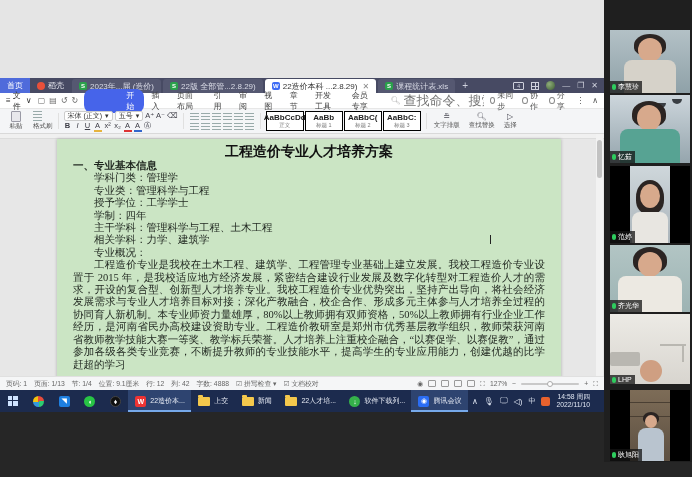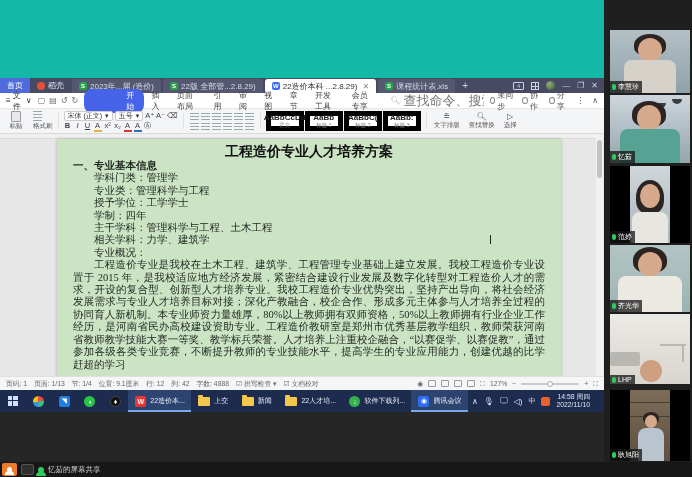--- a/index.html
+++ b/index.html
@@ -1,20 +1,20 @@
 <!DOCTYPE html>
 <html><head>
 <meta charset="utf-8">
 <style>
   * { margin:0; padding:0; box-sizing:border-box; font-family:"Liberation Sans","DejaVu Sans",sans-serif; }
   body { background:#000; }
   .stage { position:relative; width:692px; height:477px; background:#262626; overflow:hidden; }
 
   
-  .share-area { position:absolute; left:0; top:0; width:604px; height:412px; background:#14b8a6; }
+  .share-area { position:absolute; left:0; top:0; width:604px; height:412px; background:#e5e5e5; }
 
   
   .wps { position:absolute; left:0; top:78px; width:604px; height:312px; background:#fff; }
 
   
   .tabbar { display:flex; align-items:stretch; height:15px; background:#474a63; font-size:8px; color:#d9dbe6; }
   .tab { display:flex; align-items:center; gap:3px; padding:0 7px; white-space:nowrap; }
   .tab-home { background:#4f6bdb; color:#fff; }
   .tab-docer { color:#e8e9f0; }
   .doc-tab { background:#555871; margin:1px 1px 0 1px; border-radius:3px 3px 0 0; max-width:118px; overflow:hidden;align-items:center; }
@@ -55,21 +55,21 @@
   .cutcopy { display:flex; flex-direction:column; gap:1px; justify-content:center; }
   .fontrow { display:flex; gap:2px; }
   .combo { background:#fff; border:1px solid #ccc; border-radius:2px; font-size:7px; color:#333; padding:0 3px; display:flex; align-items:center; gap:3px; height:10px; white-space:nowrap; }
   .glyph-btn { display:inline-block; min-width:8px; text-align:center; font-size:7.5px; color:#3c3c46; line-height:9px; }
   .u-red { border-bottom:2px solid #d33; }
   .u-blu { border-bottom:2px solid #36c; }
   .u-yel { border-bottom:2px solid #e6b33d; }
   .mini-lines { width:9px; height:7px; background:repeating-linear-gradient(#9aa 0 1px, transparent 1px 3px); }
   .para-grid { display:grid; grid-template-columns:repeat(6,11px); grid-template-rows:10px 10px; align-items:center; justify-items:center; }
   .styles-gal { display:flex; gap:1px; }
-  .style-cell { width:38px; background:#fff; border:5px solid #000000; display:flex; flex-direction:column; align-items:center; justify-content:center; line-height:1.1; }
+  .style-cell { width:38px; background:#fff; border:1px solid #000000; display:flex; flex-direction:column; align-items:center; justify-content:center; line-height:1.1; }
   .style-sample { font-size:8px; color:#222; font-weight:bold; white-space:nowrap; }
   .style-label { font-size:5.5px; color:#777; white-space:nowrap; }
   .tool-col { display:flex; flex-direction:column; align-items:center; justify-content:space-between; padding:1px 2px; }
   .tool-ico { font-size:8px; color:#4a4a55; }
 
   
   .doc-area { position:relative; height:242px; background:#e7e7e7; overflow:hidden; }
   .ruler { height:5px; background:#f0f0f0; border-bottom:1px solid #dcdcdc; }
   .page { position:absolute; left:57px; top:5px; width:504px; height:240px; background:#cbe5c4; box-shadow:0 0 3px rgba(0,0,0,.25); padding:4px 16px 0 16px; color:#1f261f; }
   .doc-title { text-align:center; font-size:14px; font-weight:bold; line-height:17px; font-family:"Liberation Serif","DejaVu Serif",serif; color:#111; }
@@ -294,21 +294,21 @@
           </div>
           <div class="style-cell">
             <span class="style-sample">AaBb</span>
             <span class="style-label">标题 1</span>
           </div>
           <div class="style-cell">
             <span class="style-sample">AaBbC(</span>
             <span class="style-label">标题 2</span>
           </div>
           <div class="style-cell">
-            <span class="style-sample">AaBb:</span>
+            <span class="style-sample">AaBbC:</span>
             <span class="style-label">标题 3</span>
           </div>
         </div>
         <div class="rb-sep"></div>
         <div class="tool-col">
           <span class="tool-ico">≞</span>
           <span>文字排版</span>
         </div>
         <div class="tool-col">
           <span class="tool-ico">🔍︎</span>
@@ -497,22 +497,14 @@
         <div class="head" style="left:15px;top:25px;width:12px;height:13px;"></div>
         <div class="torso" style="left:8px;top:38px;width:26px;height:33px;background:#b9c4cf;"></div>
       </div>
       <div class="name-tag">
         <span class="mic-dot"></span>
         <span>耿旭阳</span>
       </div>
     </div>
   </div>
 
-  <div class="bottombar">
-    <div class="share-btn">
-        <span class="person-glyph"></span>
-      </div>
-    <div class="mini-win"></div>
-    <div class="green-person"></div>
-    <span class="share-label">忆茹的屏幕共享</span>
-  </div>
 
 </div>
 
 </body></html>

